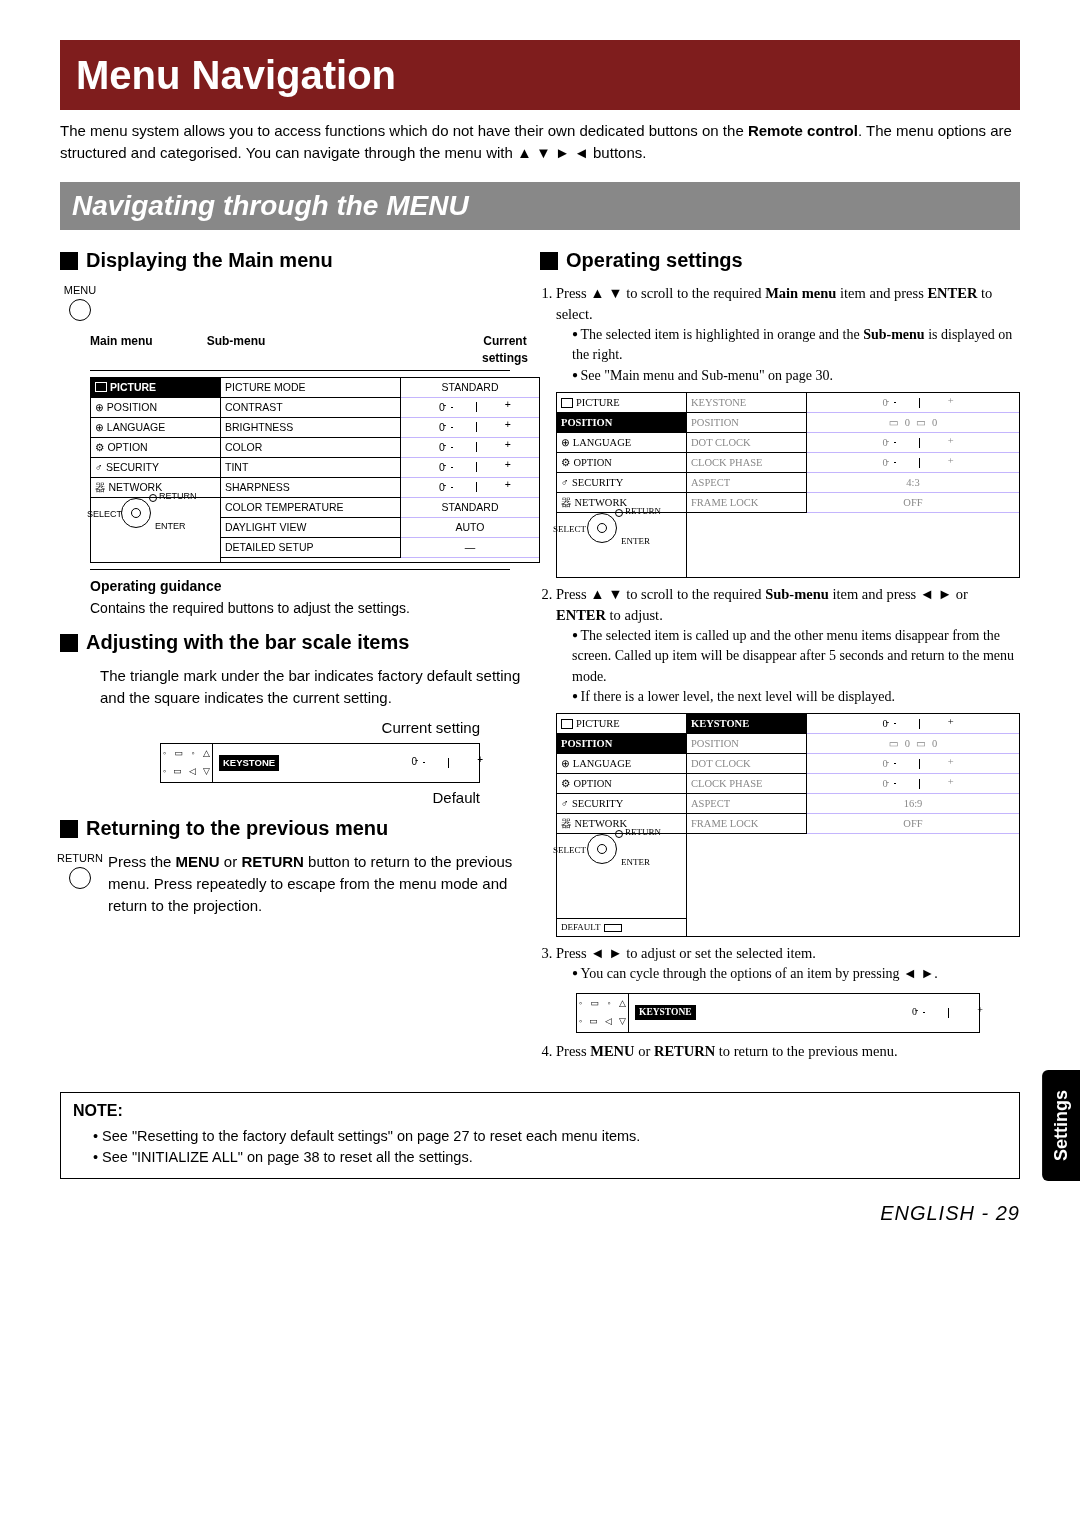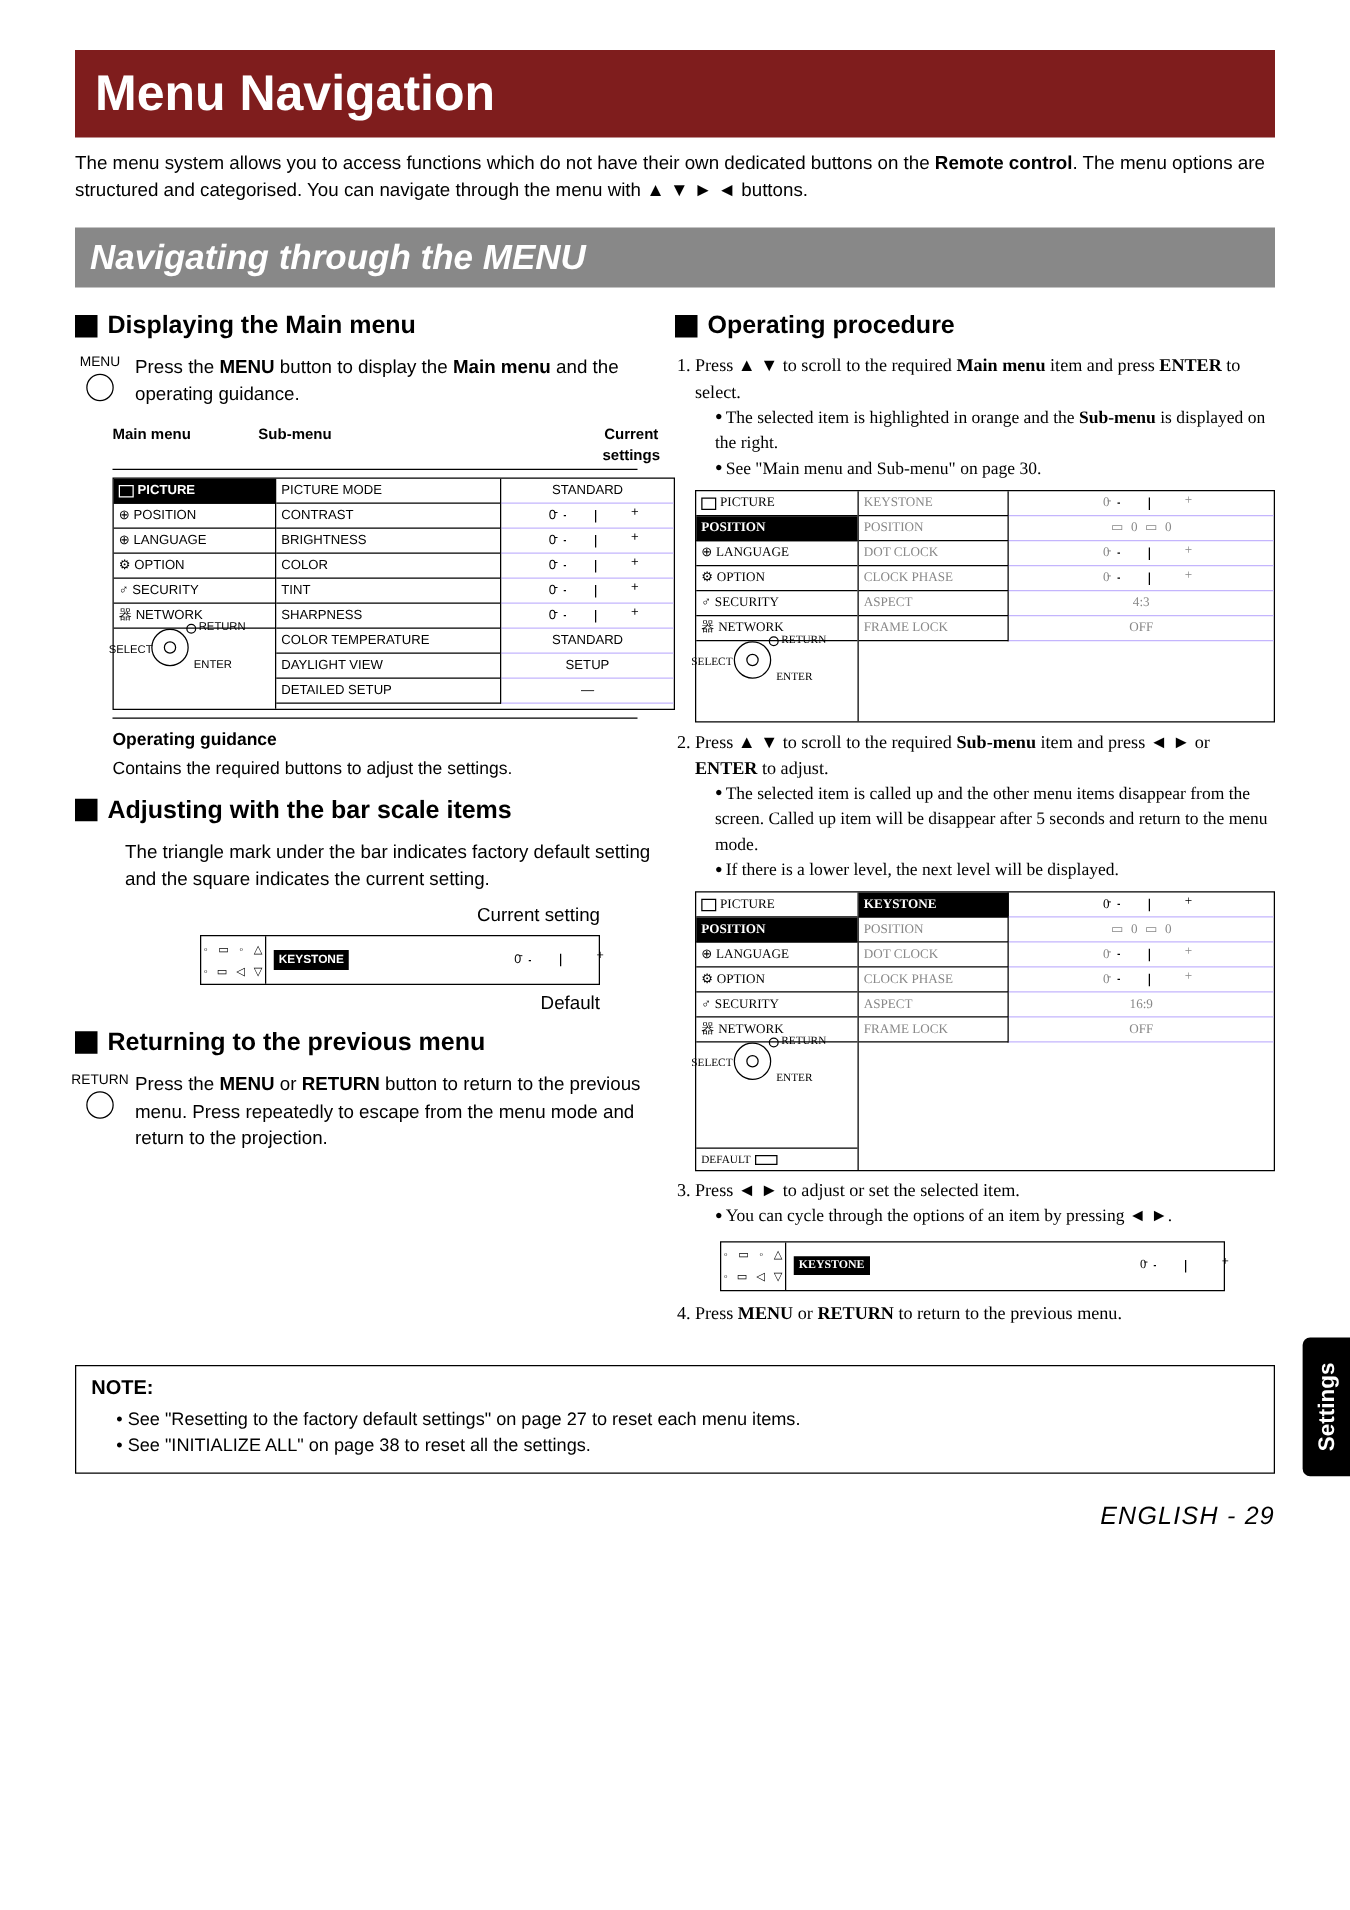--- a/index.html
+++ b/index.html
@@ -80,23 +80,20 @@
     <div class="hdr">
         <span class="blksq"></span>
         <span>Displaying the Main menu</span>
       </div>
 
     <div class="small-btn-col">
       <div class="btn-icon">
         <span>MENU</span>
         <span class="circ"></span>
       </div>
-      <p class="sub" style="margin-left:0">
-        <span>Press the </span><b>MENU</b><span> button to display the </span><b>Main menu</b><span> and the operating guidance.</span>
-      </p>
     </div>
 
     <div class="labelrow">
       <span>Main menu</span>
       <span style="margin-left:30px">Sub-menu</span>
       <span style="margin-left:auto;text-align:center;width:70px">Current settings</span>
     </div>
     <div class="ptr-line"></div>
 
     <div class="menu-box">
@@ -187,21 +184,21 @@
                   <span class="tick"></span>
                 </span>
               </div>
             </div>
           <div class="valrow">
               <div class="name">COLOR TEMPERATURE</div>
               <div class="v">STANDARD</div>
             </div>
           <div class="valrow">
               <div class="name">DAYLIGHT VIEW</div>
-              <div class="v">SETUP</div>
+              <div class="v">AUTO</div>
             </div>
           <div class="valrow">
               <div class="name">DETAILED SETUP</div>
               <div class="v">—</div>
             </div>
         </div>
       </div>
     </div>
     <div class="ptr-line"></div>
 
@@ -255,21 +252,21 @@
       </div>
       <p class="sub" style="margin-left:0">
         <span>Press the </span><b>MENU</b><span> or </span><b>RETURN</b><span> button to return to the previous menu. Press repeatedly to escape from the menu mode and return to the projection.</span>
       </p>
     </div>
   </div>
 
   <div class="col">
     <div class="hdr">
         <span class="blksq"></span>
-        <span>Operating procedure</span>
+        <span>Operating settings</span>
       </div>
     <ol class="proc">
       <li>
         <span>Press ▲ ▼ to scroll to the required </span><b>Main menu</b><span> item and press </span><b>ENTER</b><span> to select.</span>
         <ul class="dot">
           <li><span>The selected item is highlighted in orange and the </span><b>Sub-menu</b><span> is displayed on the right.</span></li>
           <li>See "Main menu and Sub-menu" on page 30.</li>
         </ul>
         <div class="menu-box right-menu" style="margin-left:0">
           <div class="menu-inner">

